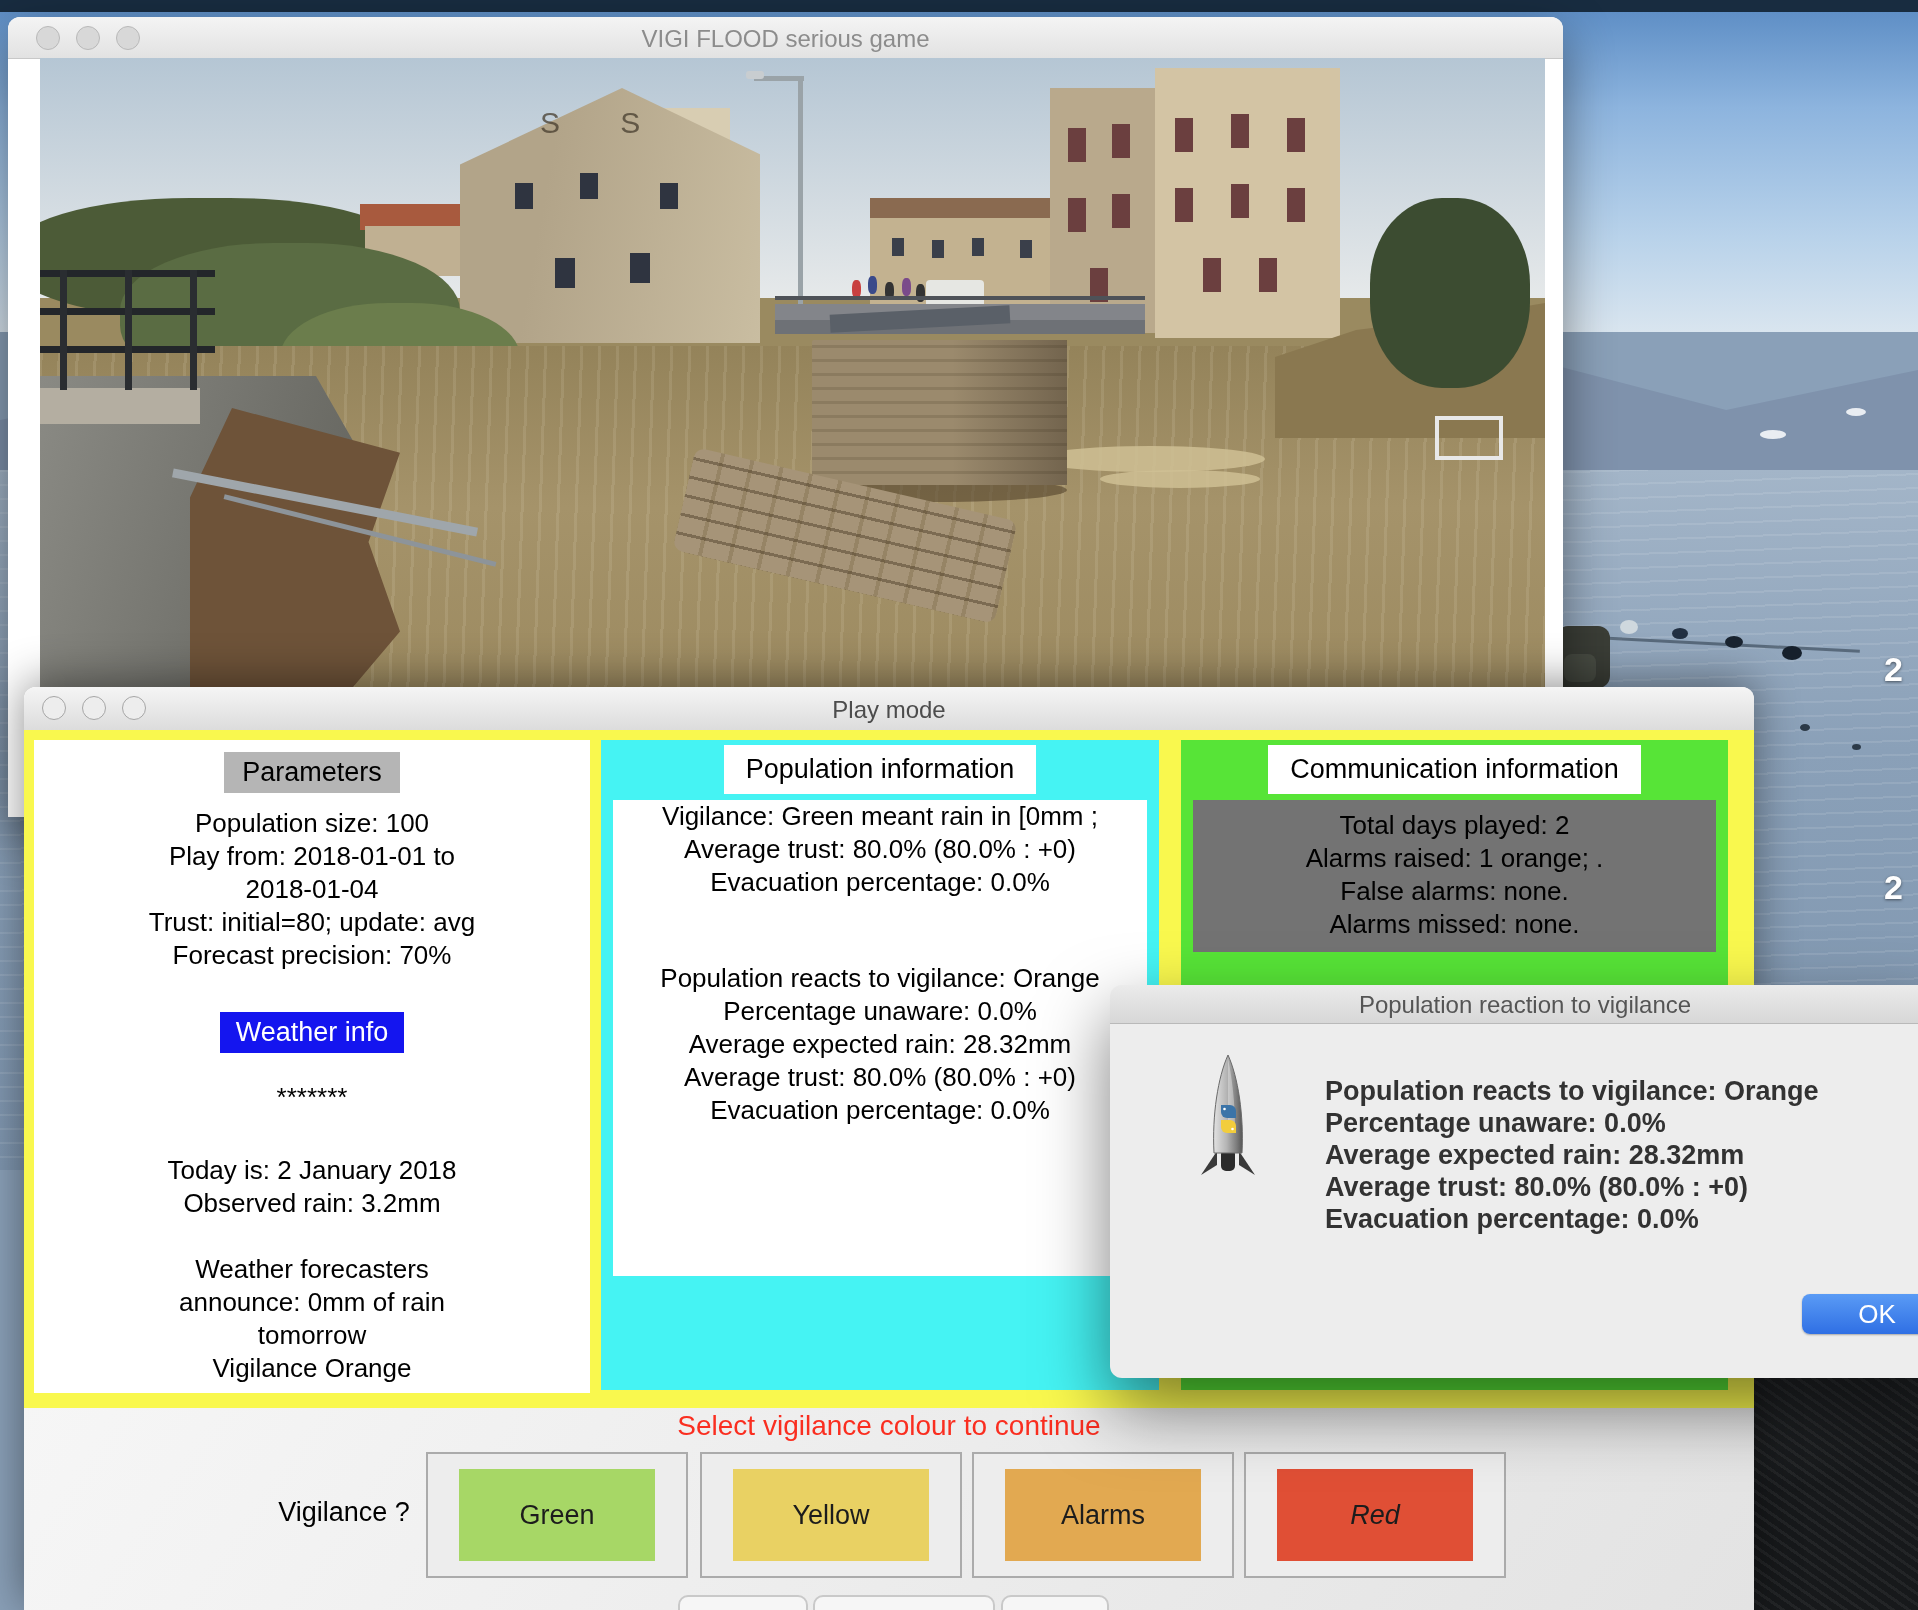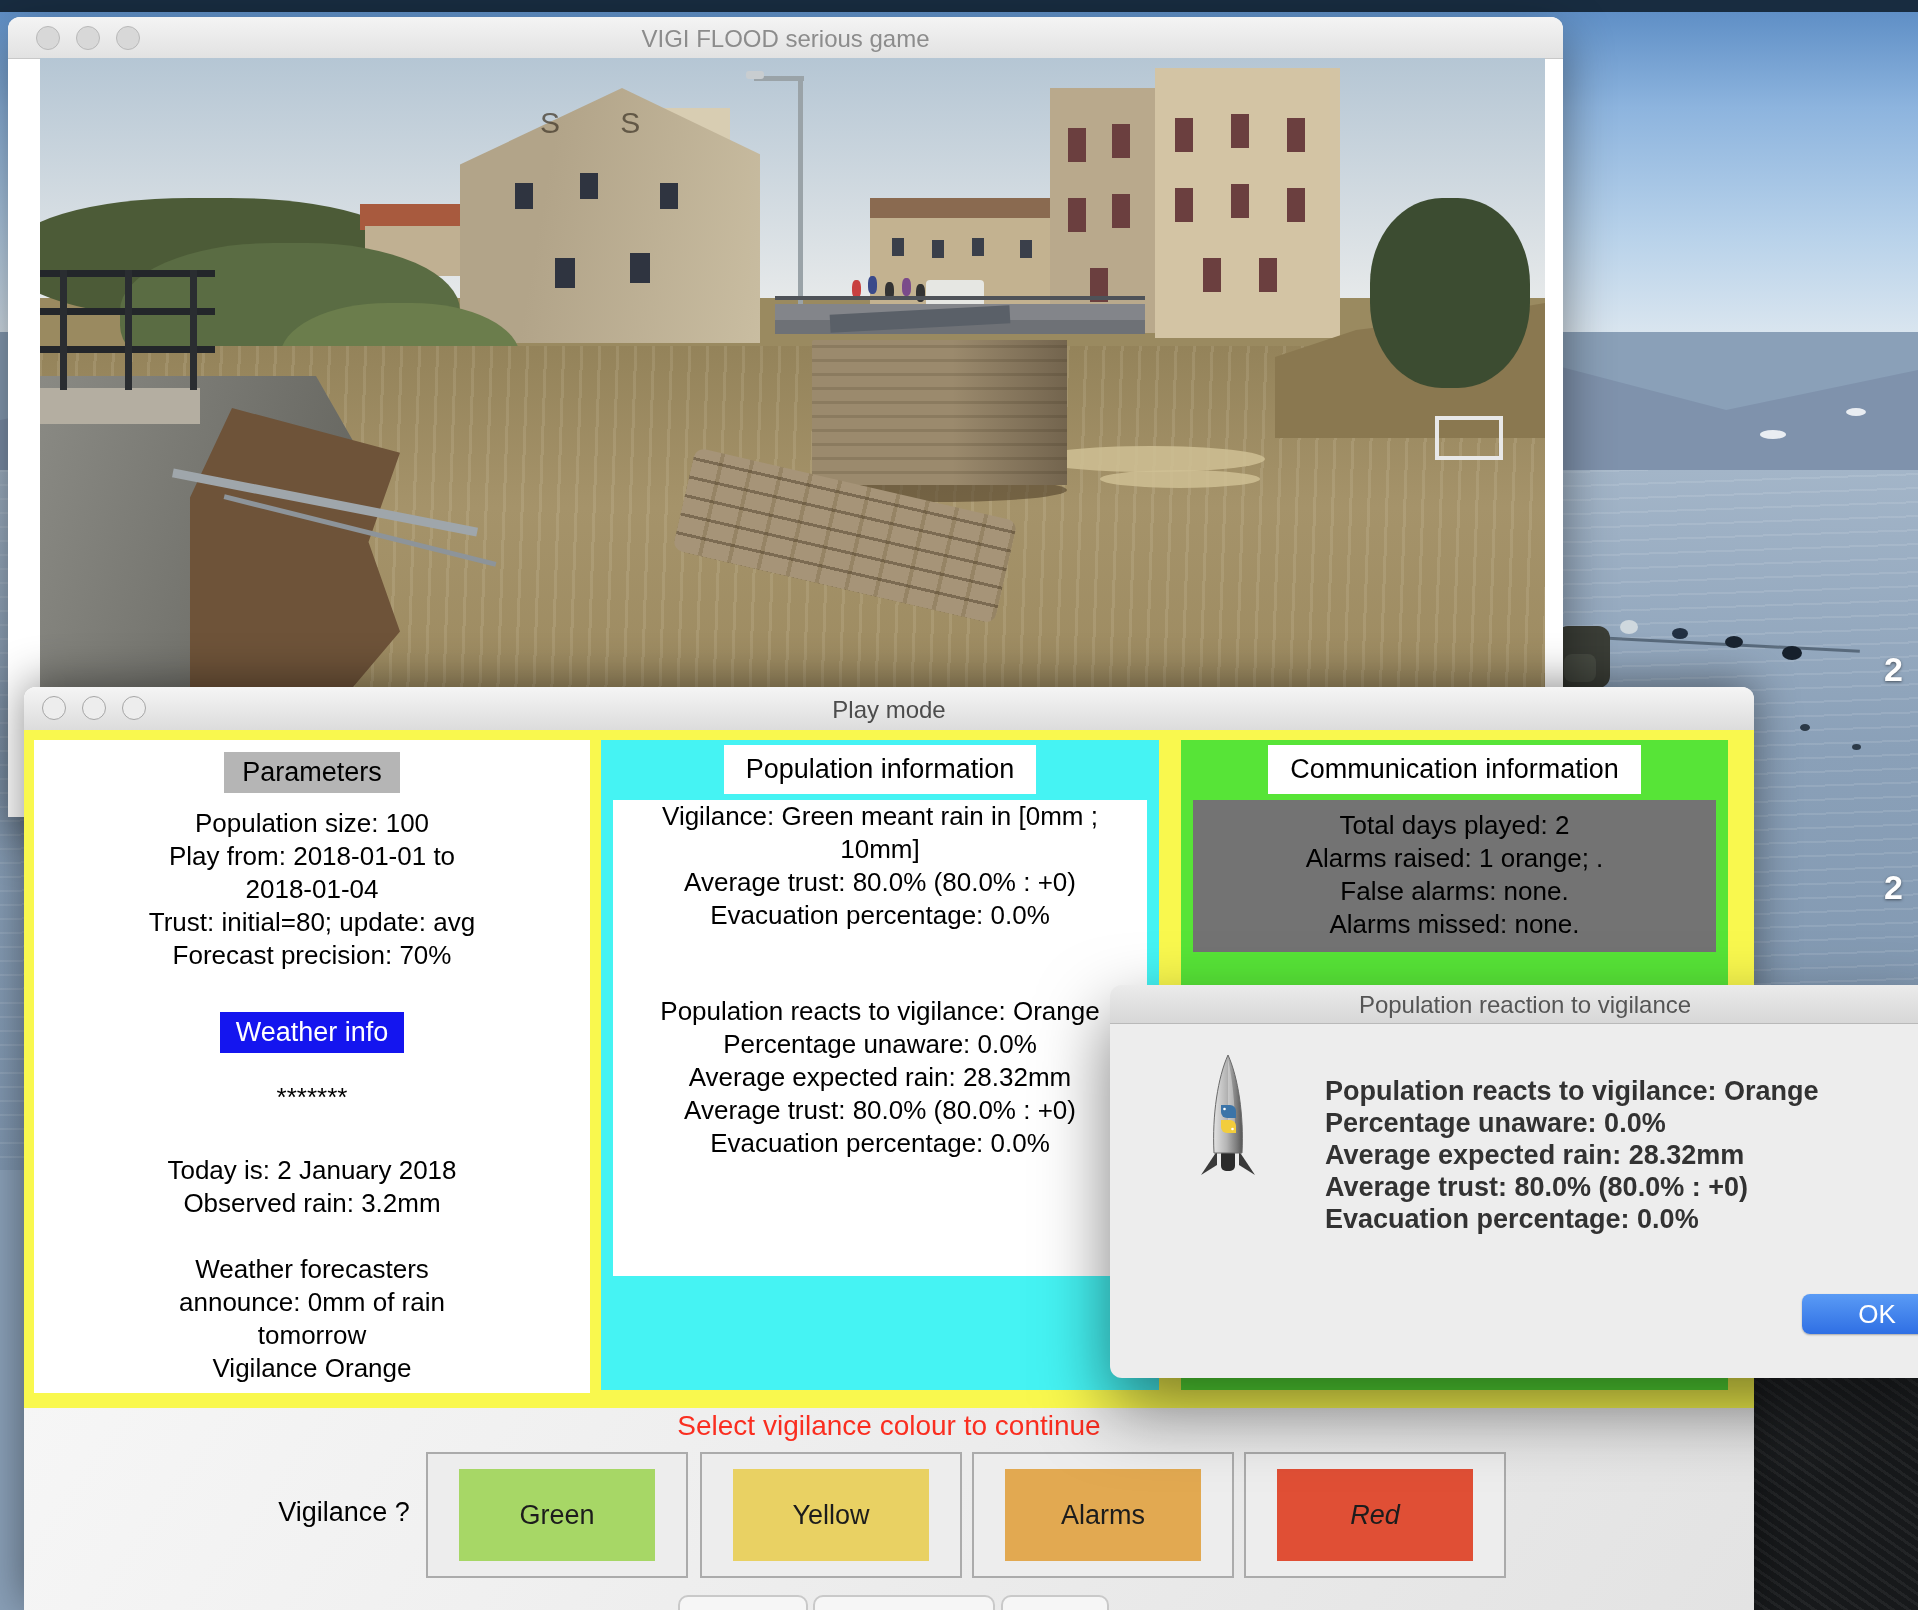--- a/index.html
+++ b/index.html
@@ -283,21 +283,20 @@
     <div class="panel-text mt33">Weather forecasters</div>
     <div class="panel-text">announce:  0mm of rain</div>
     <div class="panel-text">tomorrow</div>
     <div class="panel-text">Vigilance Orange</div>
   </div>
 
   <div class="abs" id="pop-panel">
     <span class="head-label">Population information</span>
     <div class="abs" id="pop-content">
       <div class="panel-text">Vigilance: Green meant rain in [0mm ;</div>
-      <div class="panel-text">10mm]</div>
       <div class="panel-text">Average trust: 80.0%  (80.0% : +0)</div>
       <div class="panel-text">Evacuation percentage: 0.0%</div>
       <div class="panel-text mt63">Population reacts to vigilance: Orange</div>
       <div class="panel-text">Percentage unaware: 0.0%</div>
       <div class="panel-text">Average expected rain: 28.32mm</div>
       <div class="panel-text">Average trust: 80.0%  (80.0% : +0)</div>
       <div class="panel-text">Evacuation percentage: 0.0%</div>
     </div>
   </div>
 

